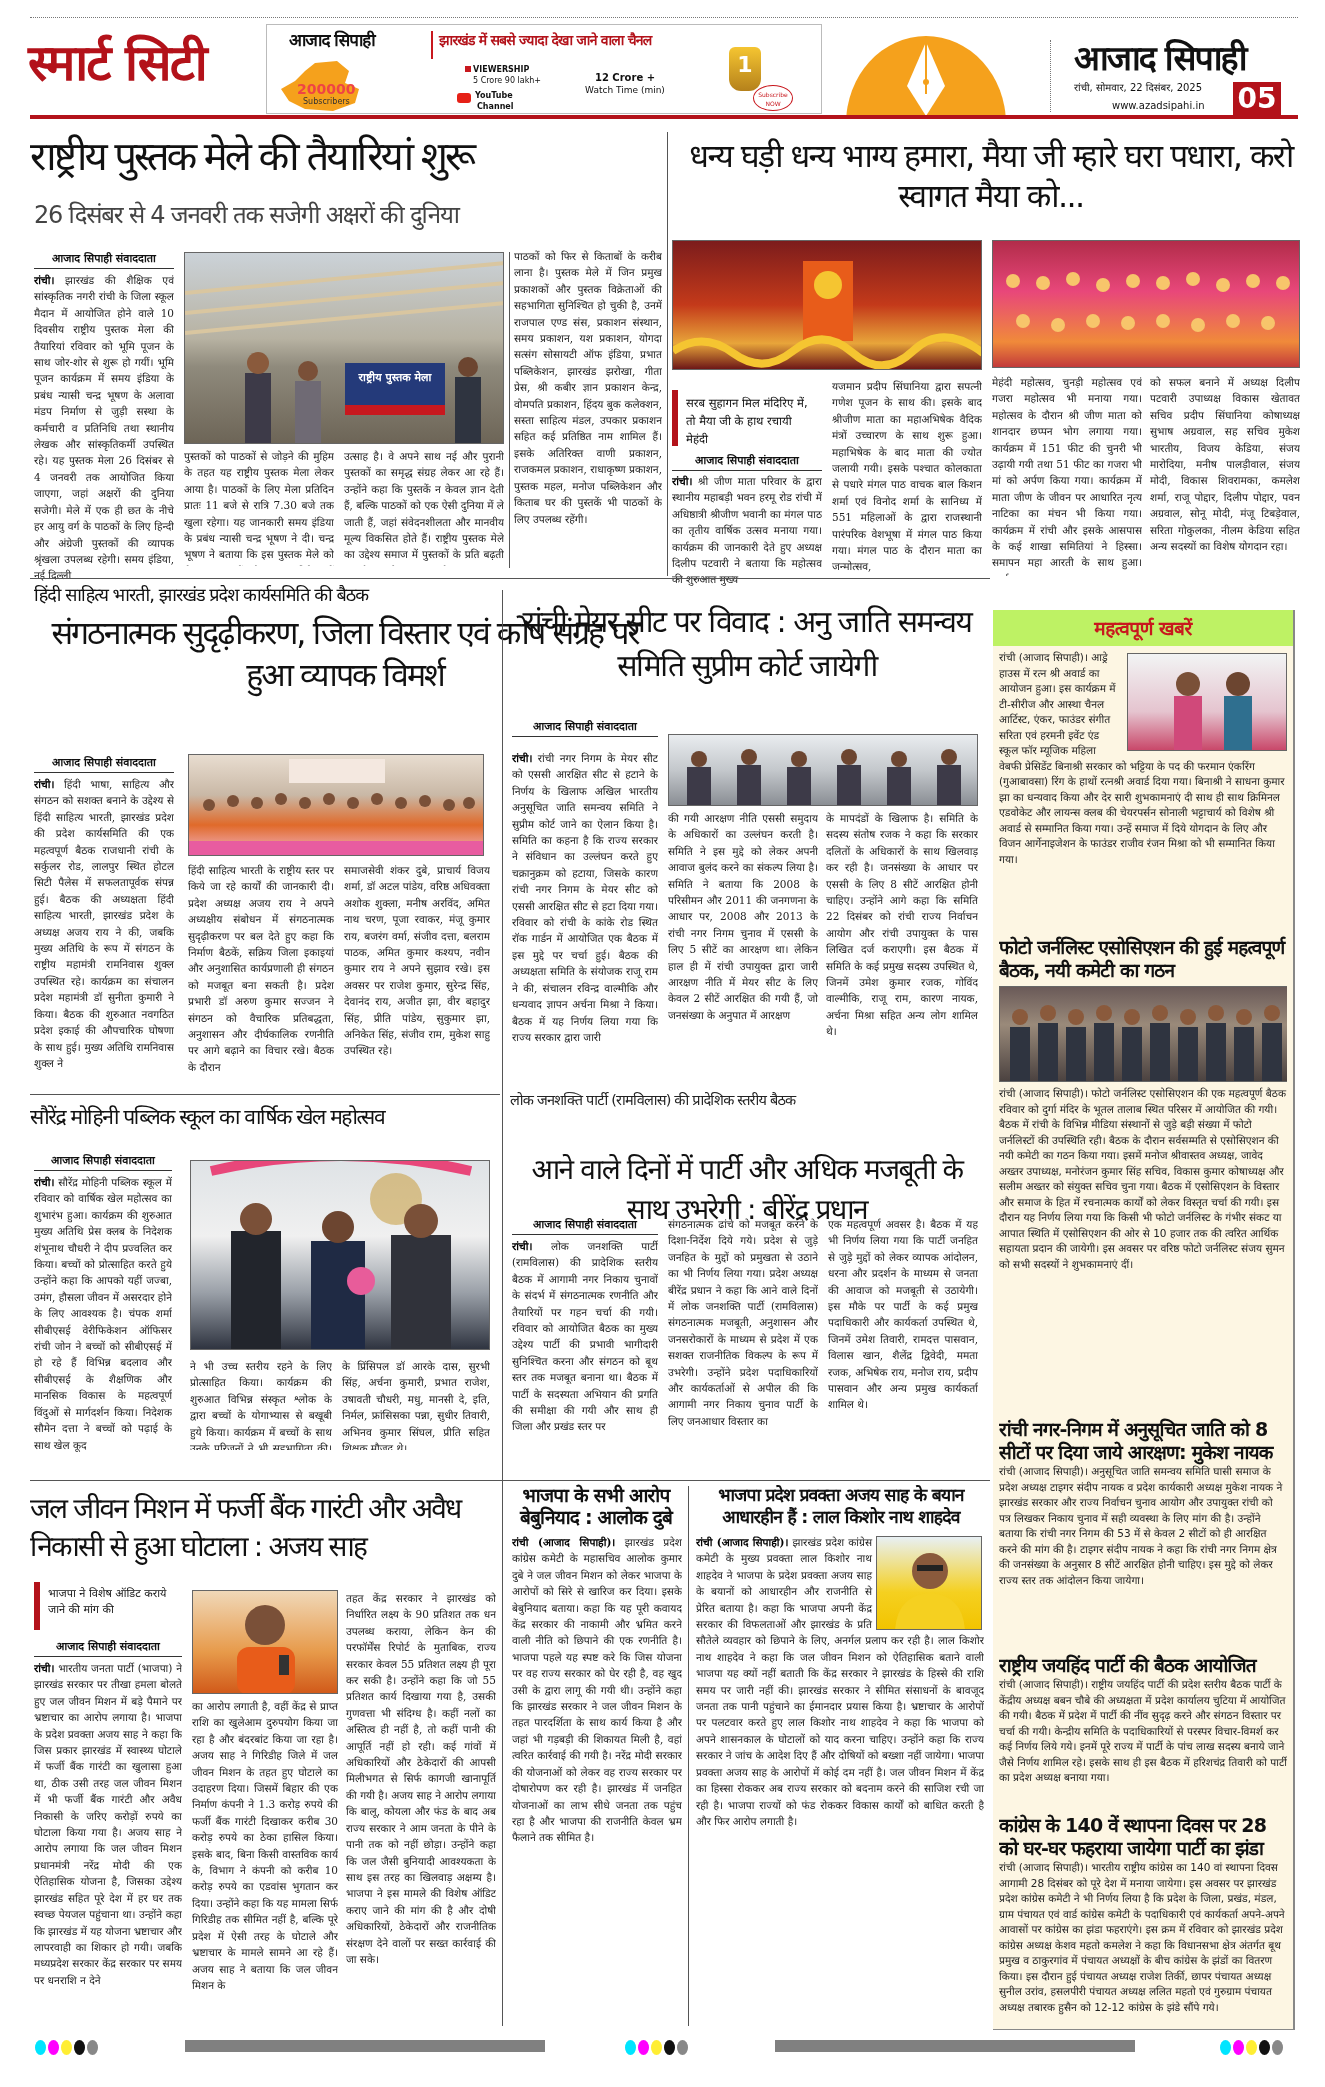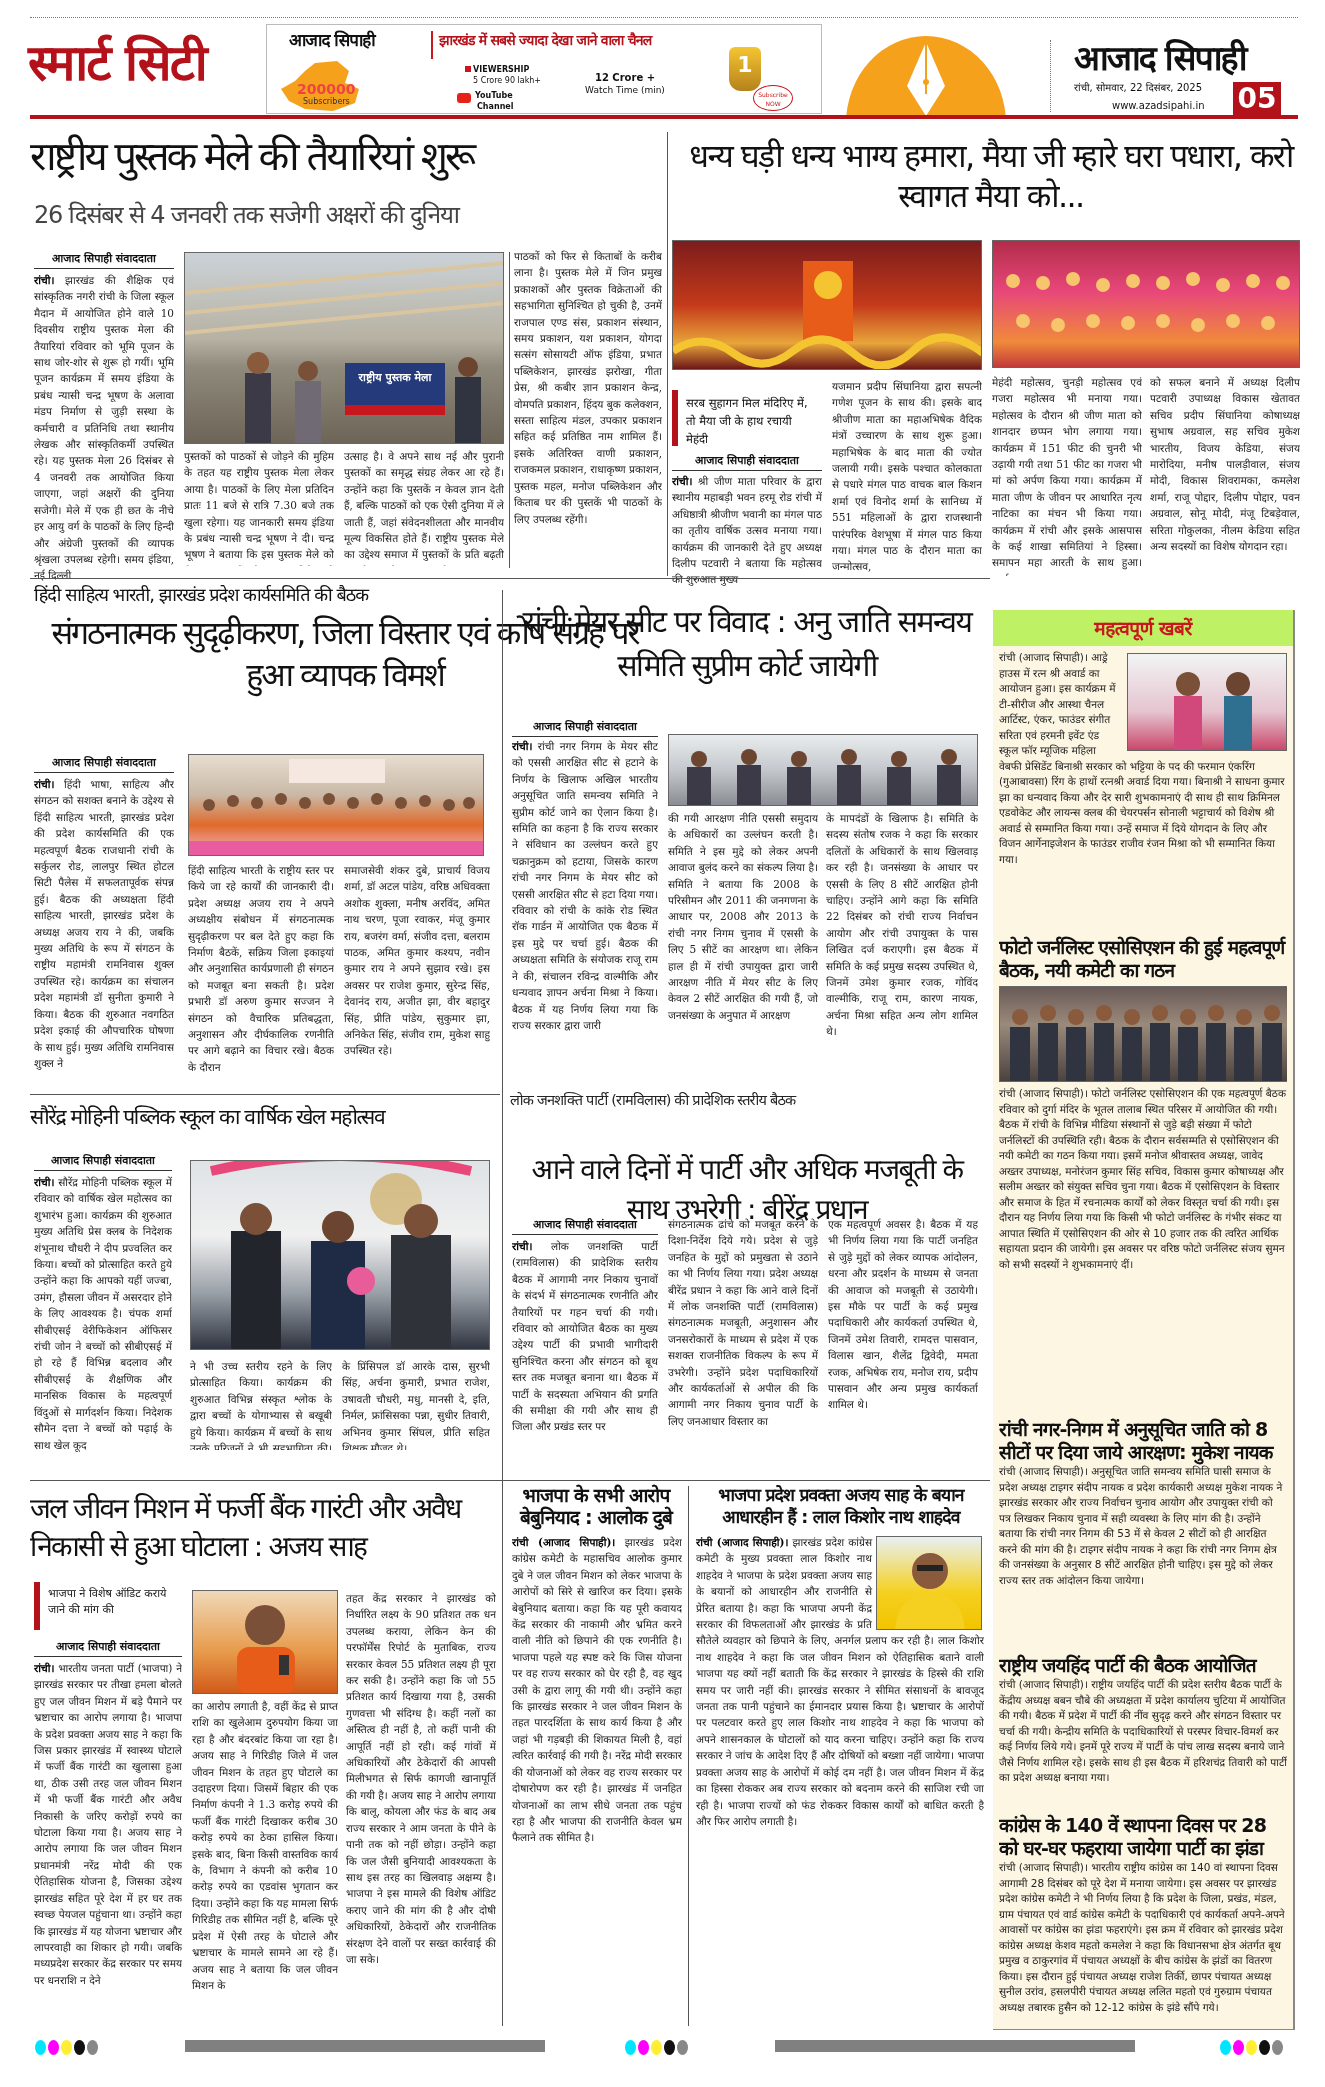--- a/index.html
+++ b/index.html
@@ -172,21 +172,21 @@
     <rect x="0" y="86" width="296" height="16" fill="#e85ca0"></rect>
   </svg>
 </div>
 <div class="abs body-text" style="left:188px;top:862px;width:146px;height:218px">हिंदी साहित्य भारती के राष्ट्रीय स्तर पर किये जा रहे कार्यों की जानकारी दी। प्रदेश अध्यक्ष अजय राय ने अपने अध्यक्षीय संबोधन में संगठनात्मक सुदृढ़ीकरण पर बल देते हुए कहा कि निर्माण बैठकें, सक्रिय जिला इकाइयां और अनुशासित कार्यप्रणाली ही संगठन को मजबूत बना सकती है। प्रदेश प्रभारी डॉ अरुण कुमार सज्जन ने संगठन को वैचारिक प्रतिबद्धता, अनुशासन और दीर्घकालिक रणनीति पर आगे बढ़ाने का विचार रखे। बैठक के दौरान</div>
 <div class="abs body-text" style="left:344px;top:862px;width:146px;height:218px">समाजसेवी शंकर दुबे, प्राचार्य विजय शर्मा, डॉ अटल पांडेय, वरिष्ठ अधिवक्ता अशोक शुक्ला, मनीष अरविंद, अमित नाथ चरण, पूजा रवाकर, मंजू कुमार राय, बजरंग वर्मा, संजीव दत्ता, बलराम पाठक, अमित कुमार कश्यप, नवीन कुमार राय ने अपने सुझाव रखे। इस अवसर पर राजेश कुमार, सुरेन्द्र सिंह, देवानंद राय, अजीत झा, वीर बहादुर सिंह, प्रीति पांडेय, सुकुमार झा, अनिकेत सिंह, संजीव राम, मुकेश साहु उपस्थित रहे।</div>
 <div class="vrule" style="left:502px;top:590px;height:900px"></div>
 
 <div class="abs hl" style="left:512px;top:600px;width:470px;font-size:30px;line-height:44px;text-align:center;letter-spacing:-1.5px">रांची मेयर सीट पर विवाद : अनु जाति समन्वय समिति सुप्रीम कोर्ट जायेगी</div>
 <div class="abs" style="left:512px;top:716px;width:146px">
   <div class="byline">आजाद सिपाही संवाददाता</div>
-  <div class="body-text" style="height:336px;margin-top:1px">
+  <div class="body-text" style="height:336px;margin-top:13px">
     <b>रांची।</b> <span>रांची नगर निगम के मेयर सीट को एससी आरक्षित सीट से हटाने के निर्णय के खिलाफ अखिल भारतीय अनुसूचित जाति समन्वय समिति ने सुप्रीम कोर्ट जाने का ऐलान किया है। समिति का कहना है कि राज्य सरकार ने संविधान का उल्लंघन करते हुए चक्रानुक्रम को हटाया, जिसके कारण रांची नगर निगम के मेयर सीट को एससी आरक्षित सीट से हटा दिया गया। रविवार को रांची के कांके रोड स्थित रॉक गार्डन में आयोजित एक बैठक में इस मुद्दे पर चर्चा हुई। बैठक की अध्यक्षता समिति के संयोजक राजू राम ने की, संचालन रविन्द्र वाल्मीकि और धन्यवाद ज्ञापन अर्चना मिश्रा ने किया। बैठक में यह निर्णय लिया गया कि राज्य सरकार द्वारा जारी</span>
   </div>
 </div>
 <div class="photo" style="left:668px;top:734px;width:310px;height:72px;background:linear-gradient(180deg,#e9ecef,#c4c8cc 50%,#8a8e94)">
   <svg width="310" height="72" viewBox="0 0 310 72">
     <g fill="#6c4530">
         <circle cx="30" cy="24" r="8"></circle>
         <circle cx="80" cy="22" r="8"></circle>
         <circle cx="130" cy="24" r="8"></circle>
         <circle cx="180" cy="22" r="8"></circle>

